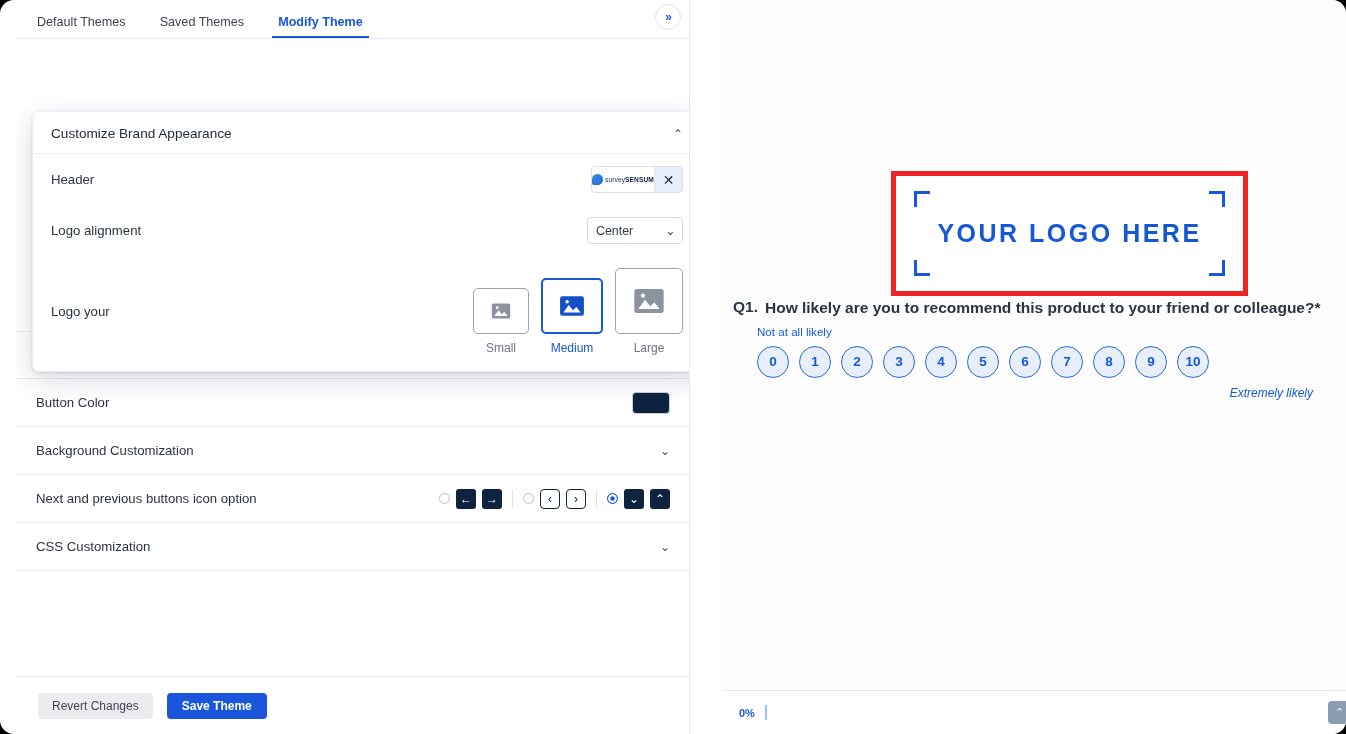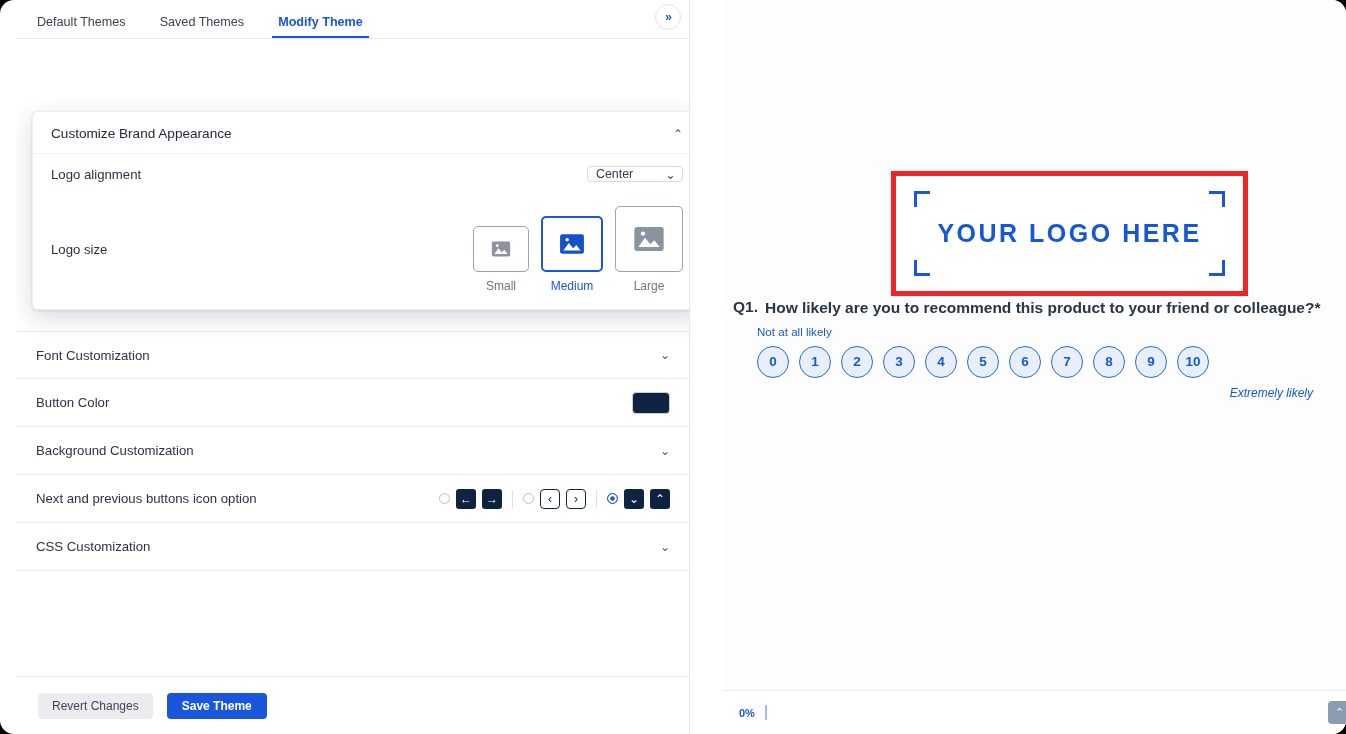--- a/index.html
+++ b/index.html
@@ -152,21 +152,21 @@
   .logo-word b { color: #0d2340; }
   .logo-chip .xbtn {
     width: 28px; height: 27px;
     background: #e6eefb;
     display: flex; align-items: center; justify-content: center;
     color: #243042; font-size: 14px; cursor: pointer;
     border-left: 1px solid #e2e7f0;
   }
 
   .select-box {
-    width: 96px; height: 16px;
+    width: 96px; height: 27px;
     border: 1px solid #d6dbe5;
     border-radius: 4px;
     display: flex; align-items: center; justify-content: space-between;
     padding: 0 8px;
     font-size: 12.4px;
     color: #333c4a;
     background: #fff;
     cursor: pointer;
     gap: 32px;
   }
@@ -373,31 +373,41 @@
       <div class="expand-btn">»</div>
     </div>
 
 
     <div class="popover">
       <div class="pop-head">
         <div class="pop-title">Customize Brand Appearance</div>
         <div class="chev">⌃</div>
       </div>
 
+      <div class="pop-row">
+        <div class="row-label">Header</div>
+        <div class="logo-chip">
+          <div class="thumb">
+            <span class="logo-mark"></span>
+            <span class="logo-word"><span>survey</span><b>SENSUM</b></span>
+          </div>
+          <div class="xbtn">✕</div>
+        </div>
+      </div>
 
       <div class="pop-row">
         <div class="row-label">Logo alignment</div>
         <div class="select-box">
           <span>Center</span>
           <span>⌄</span>
         </div>
       </div>
 
       <div class="pop-row" style="padding-bottom:16px">
-        <div class="row-label">Logo size</div>
+        <div class="row-label">Logo your</div>
         <div class="size-group">
 
           <div class="size-opt small">
             <div class="size-box">
               <svg class="img-ico s" viewBox="0 0 24 24">
                 <rect x="1" y="3" width="22" height="18" rx="2" fill="#8b93a1"></rect>
                 <path d="M4 18 L9 11 L13 16 L16 13 L20 18 Z" fill="#ffffff"></path>
                 <circle cx="7.5" cy="8" r="1.6" fill="#ffffff"></circle>
               </svg>
             </div>

